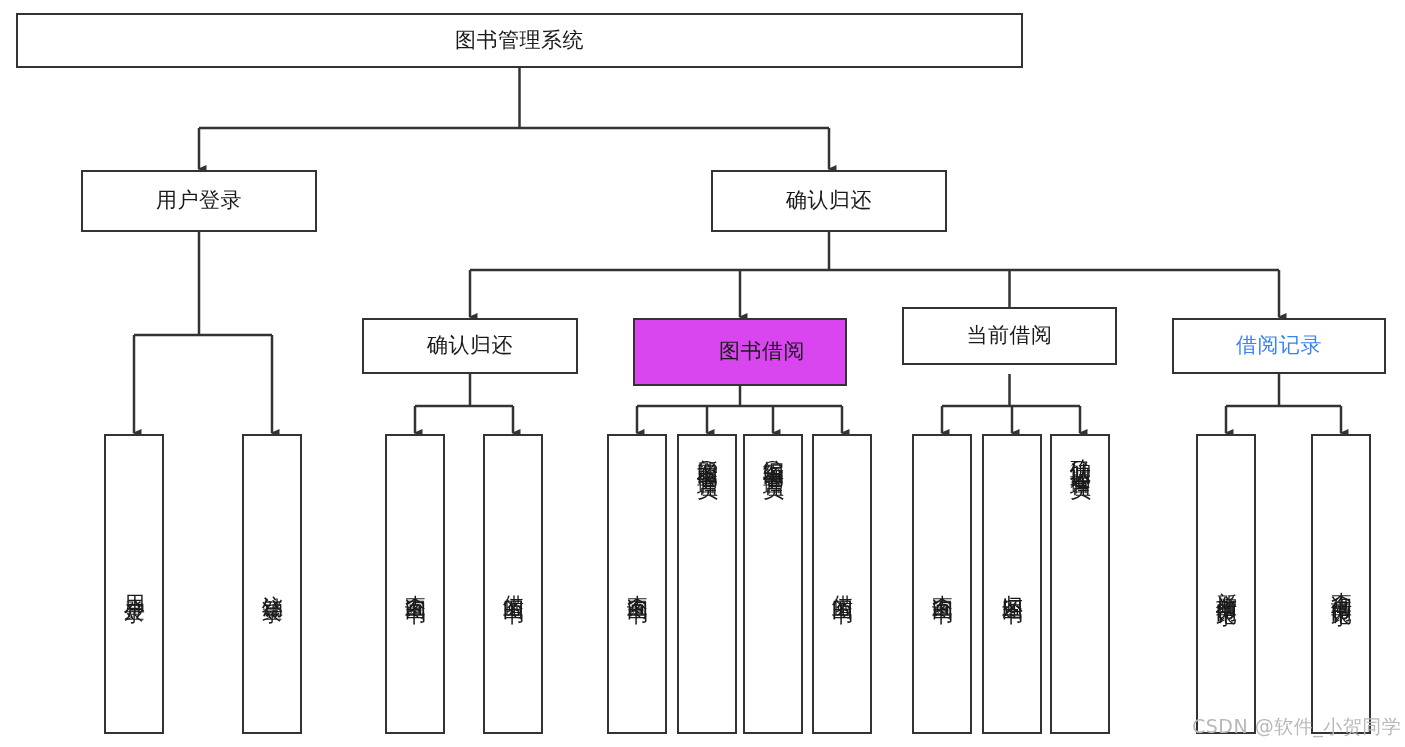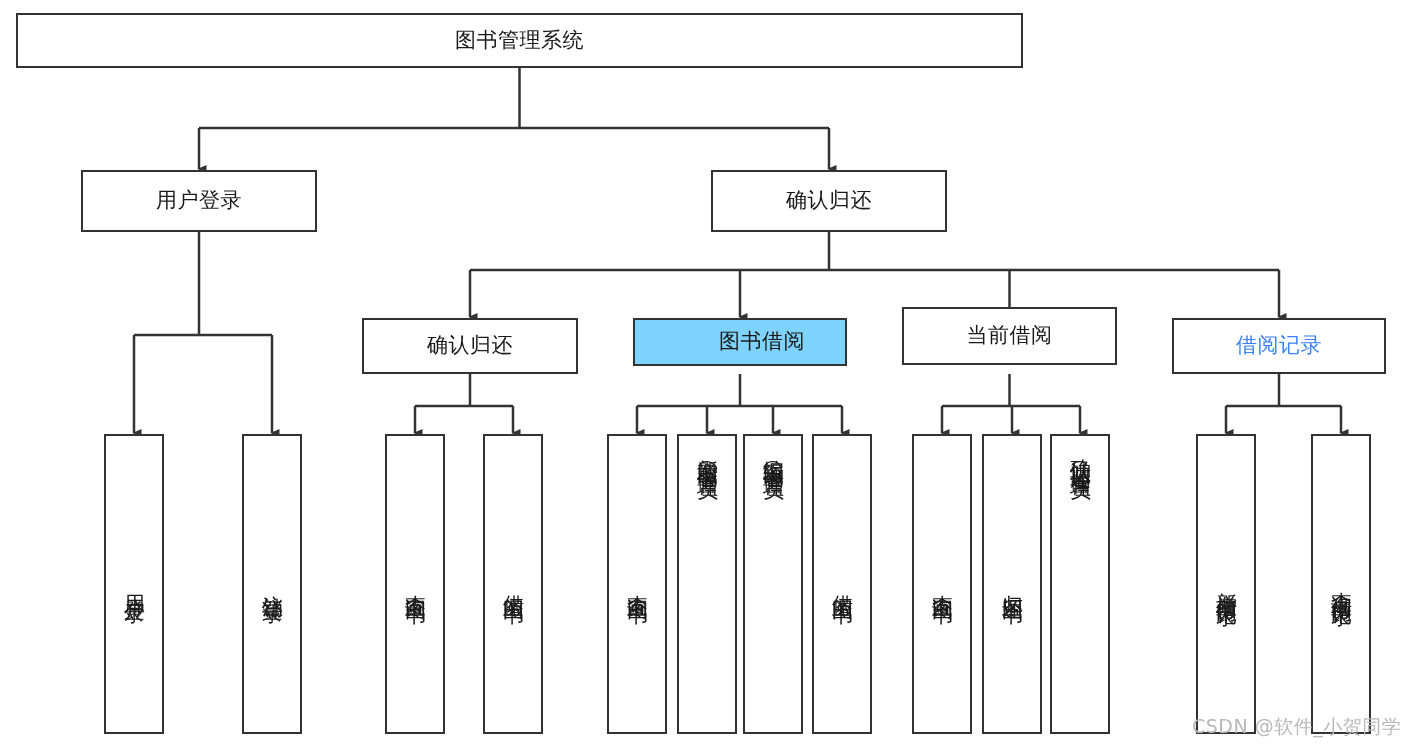--- a/index.html
+++ b/index.html
@@ -132,21 +132,21 @@
       </div>
       <div class="node horizontal" style="left: 81px; top: 170px; width: 236px; height: 62px; border-color: rgb(51, 51, 51); background: rgb(255, 255, 255);">
         <span class="node-label" style="color: rgb(26, 26, 26);">用户登录</span>
       </div>
       <div class="node horizontal" style="left: 711px; top: 170px; width: 236px; height: 62px; border-color: rgb(51, 51, 51); background: rgb(255, 255, 255);">
         <span class="node-label" style="color: rgb(26, 26, 26);">确认归还</span>
       </div>
       <div class="node horizontal" style="left: 362px; top: 318px; width: 216px; height: 56px; border-color: rgb(51, 51, 51); background: rgb(255, 255, 255);">
         <span class="node-label" style="color: rgb(26, 26, 26);">确认归还</span>
       </div>
-      <div class="node horizontal" style="left: 633px; top: 318px; width: 214px; height: 48px; border-color: rgb(51, 51, 51); background: #7dd3fc; padding-left: 44px;">
+      <div class="node horizontal" style="left: 633px; top: 318px; width: 214px; height: 68px; border-color: rgb(51, 51, 51); background: #d946ef; padding-left: 44px;">
         <span class="node-label" style="color: rgb(26, 26, 26);">图书借阅</span>
       </div>
       <div class="node horizontal" style="left: 902px; top: 307px; width: 215px; height: 58px; border-color: rgb(51, 51, 51); background: rgb(255, 255, 255);">
         <span class="node-label" style="color: rgb(26, 26, 26);">当前借阅</span>
       </div>
       <div class="node horizontal" style="left: 1172px; top: 318px; width: 214px; height: 56px; border-color: rgb(51, 51, 51); background: rgb(255, 255, 255);">
         <span class="node-label" style="color: #3b82f6;">借阅记录</span>
       </div>
       <div class="node vertical centered" style="left: 104px; top: 434px; width: 60px; height: 300px; border-color: rgb(51, 51, 51); background: rgb(255, 255, 255);">
         <span class="node-label" style="color: rgb(26, 26, 26);">用户登录</span>

